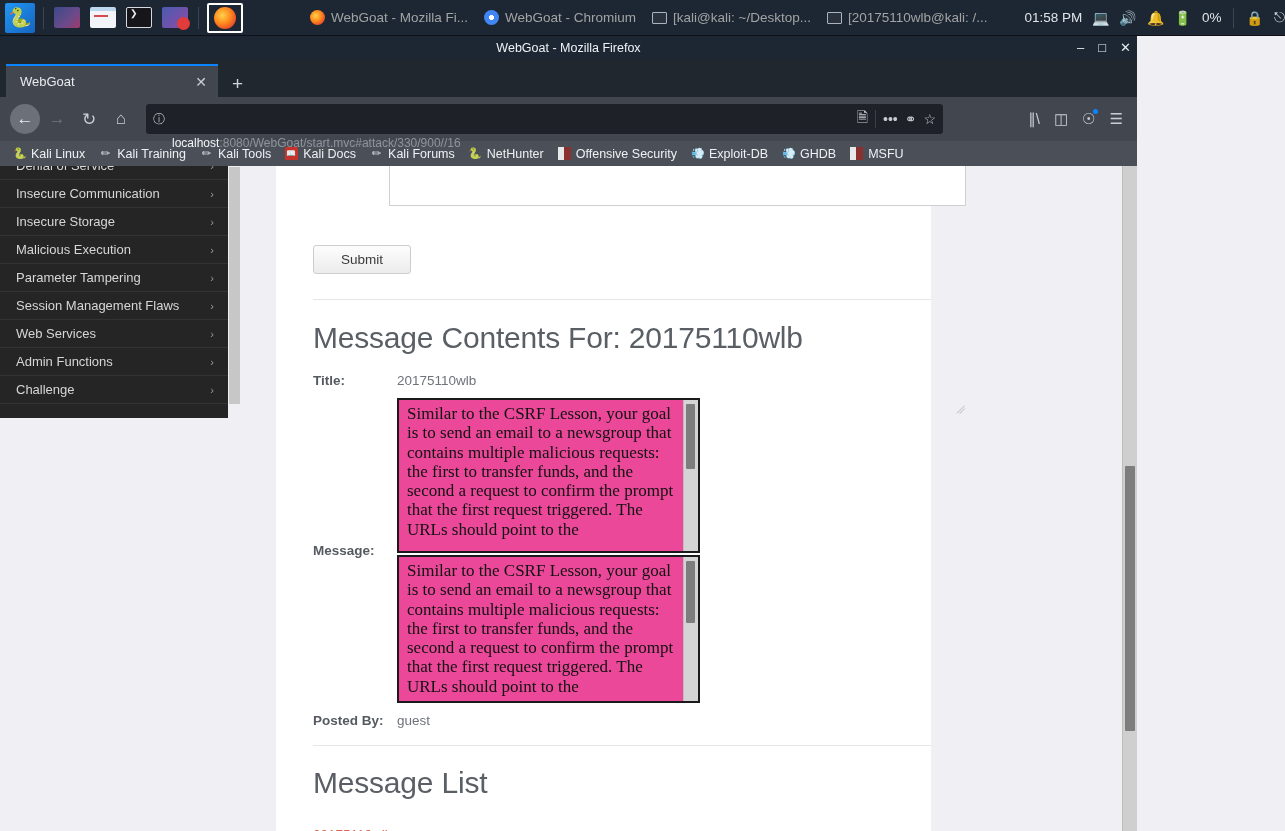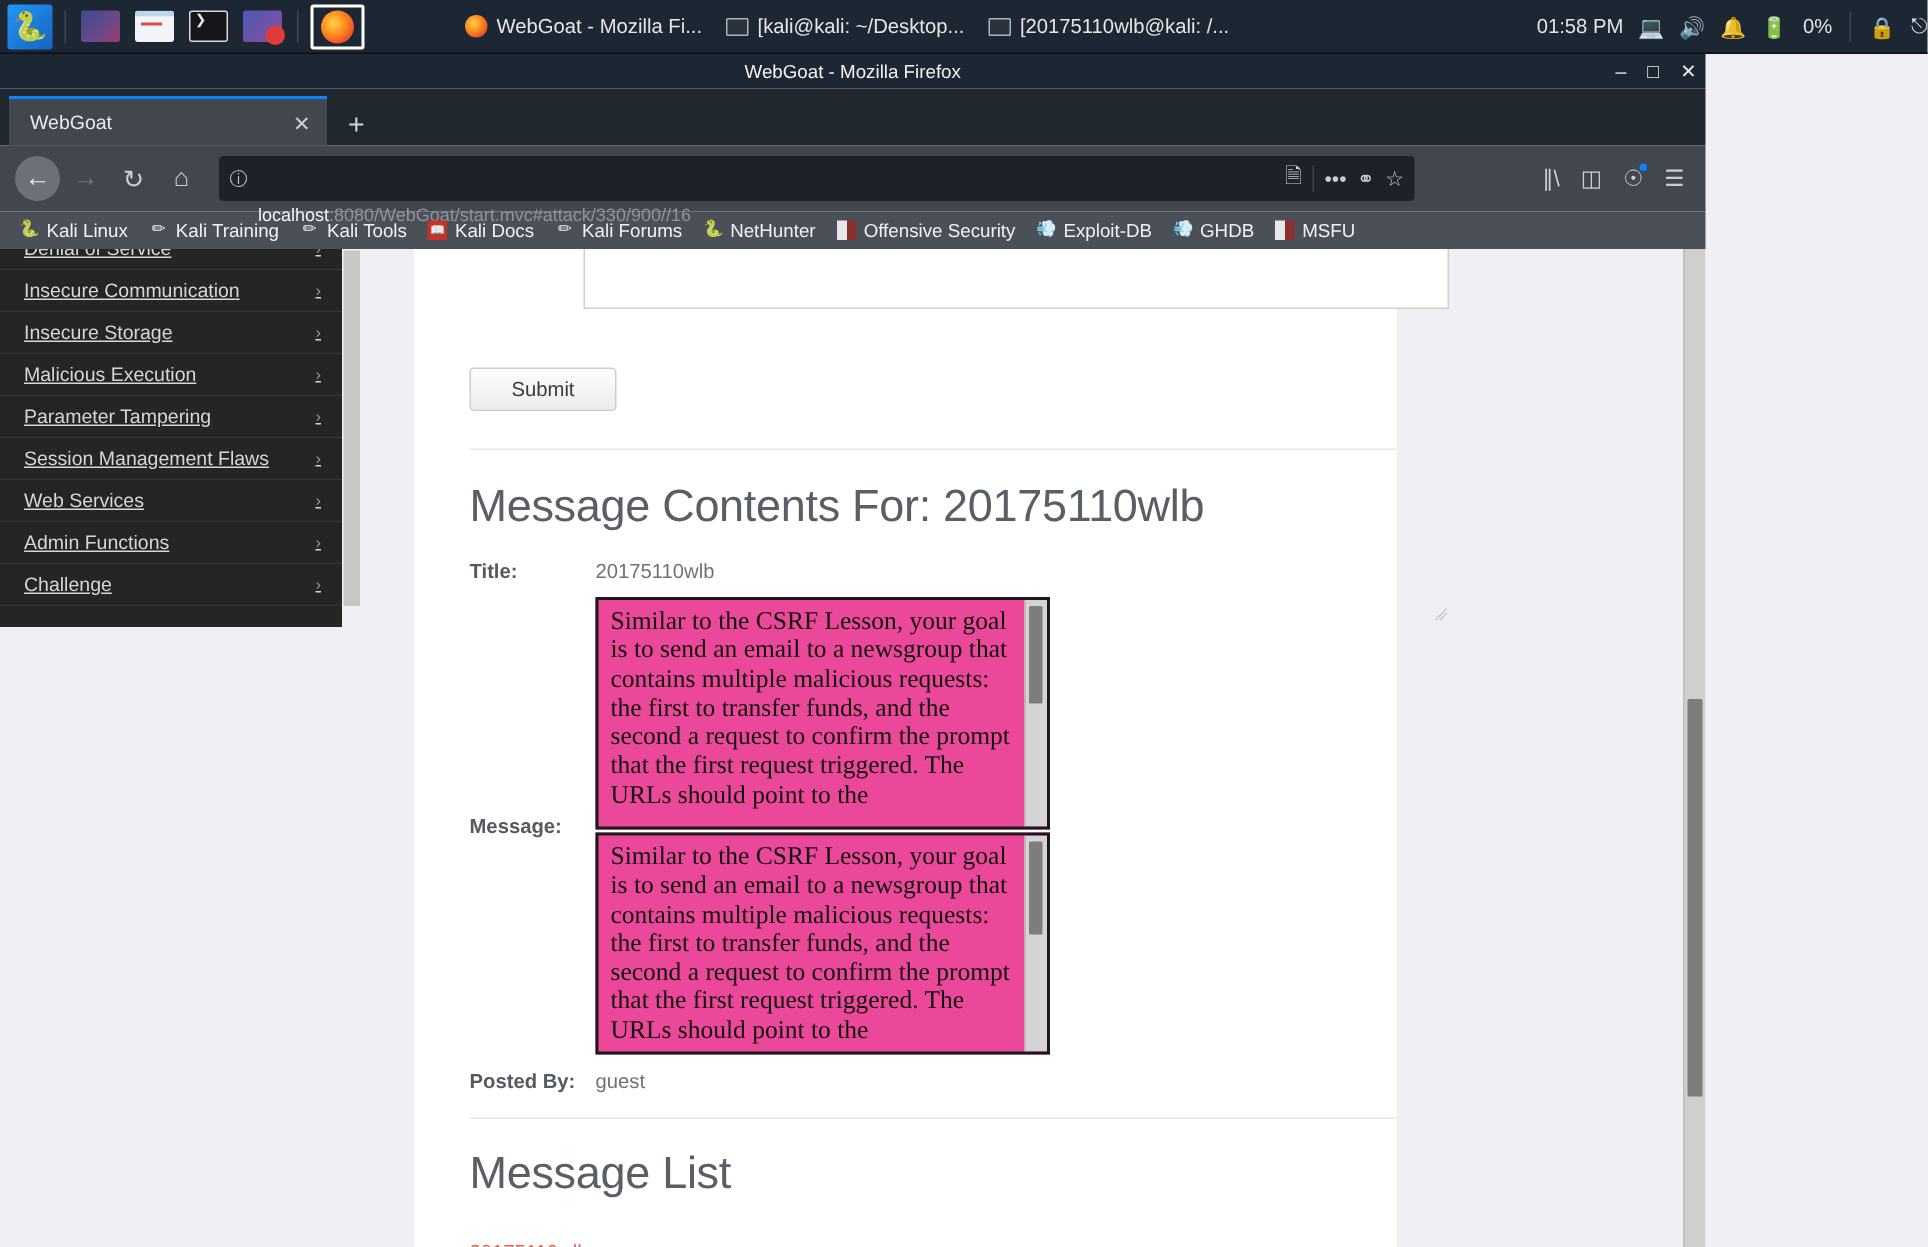--- a/index.html
+++ b/index.html
@@ -55,21 +55,21 @@
   .ico-screen:after{content:"";position:absolute;right:-2px;bottom:-2px;width:13px;height:13px;border-radius:50%;background:#e23b3b;}
   .ico-fx {
     width: 22px; height: 22px; border-radius: 50%;
     background: radial-gradient(circle at 38% 38%, #ffd24a 0%, #ff8a1e 42%, #e8452a 78%, #a81f6e 100%);
   }
   .tb-icon.active { border: 2px solid #ffffff; width: 36px; height: 30px; }
 
   .tb-tasks { display: flex; align-items: center; height: 36px; margin-left: 56px; flex: 1 1 auto; min-width: 0; }
   .tb-task {
     display: flex; align-items: center; gap: 6px;
-    color: #e5e5e5; font-size: 13.5px;
+    color: #a3a3a3; font-size: 13.5px;
     padding: 0 8px; height: 30px; max-width: 220px;
     white-space: nowrap; overflow: hidden; text-align: center;
   }
   .tb-task .label { overflow: hidden; text-overflow: ellipsis; }
   .ico-chromium {
     width:15px;height:15px;border-radius:50%;
     background: radial-gradient(circle at 50% 50%, #fff 0 22%, #4285f4 23% 100%);
     flex:0 0 auto;
   }
   .ico-termwin {
@@ -138,21 +138,20 @@
 
   
   #viewport { position: relative; height: 666px; background: #f0f0f4; overflow: hidden; }
 
   
   #sidebar { position: absolute; left: 0; top: 0; width: 228px; height: 252px; background: #252525; }
   .side-item {
     height: 28px; display: flex; align-items: center; justify-content: space-between;
     padding: 0 14px 0 16px; color: #d6d6d6; font-size: 13px;
     border-bottom: 1px solid #333333;
-    text-decoration: underline;
   }
   .side-item .chev { color: #9a9a9a; font-size: 11px; }
   #sidebar-scroll { position: absolute; left: 228px; top: 0; width: 12px; height: 252px; background: #f0f0f4; }
   #sidebar-thumb { position: absolute; left: 229px; top: 1px; width: 11px; height: 237px; background: #c7c7c7; border-radius: 0; }
   #sidebar-fill { position:absolute; left:0; top:252px; width:240px; height:414px; background:#f0f0f4; }
 
   
   #content { position: absolute; left: 240px; top: 0; width: 1020px; height: 666px; background: #f0f0f4; }
   #panel { position: absolute; left: 36px; top: 0; width: 655px; background: #ffffff; min-height: 666px; }
 
@@ -222,20 +221,24 @@
     <div class="tb-sep"></div>
     <div class="tb-icon active">
         <div class="ico-fx"></div>
       </div>
   </div>
 
   <div class="tb-tasks">
     <div class="tb-task">
       <span class="ico-fxsmall"></span>
       <span class="label">WebGoat - Mozilla Fi...</span>
+    </div>
+    <div class="tb-task">
+      <span class="ico-chromium"></span>
+      <span class="label">WebGoat - Chromium</span>
     </div>
     <div class="tb-task">
       <span class="ico-termwin"></span>
       <span class="label">[kali@kali: ~/Desktop...</span>
     </div>
     <div class="tb-task">
       <span class="ico-termwin"></span>
       <span class="label">[20175110wlb@kali: /...</span>
     </div>
   </div>

